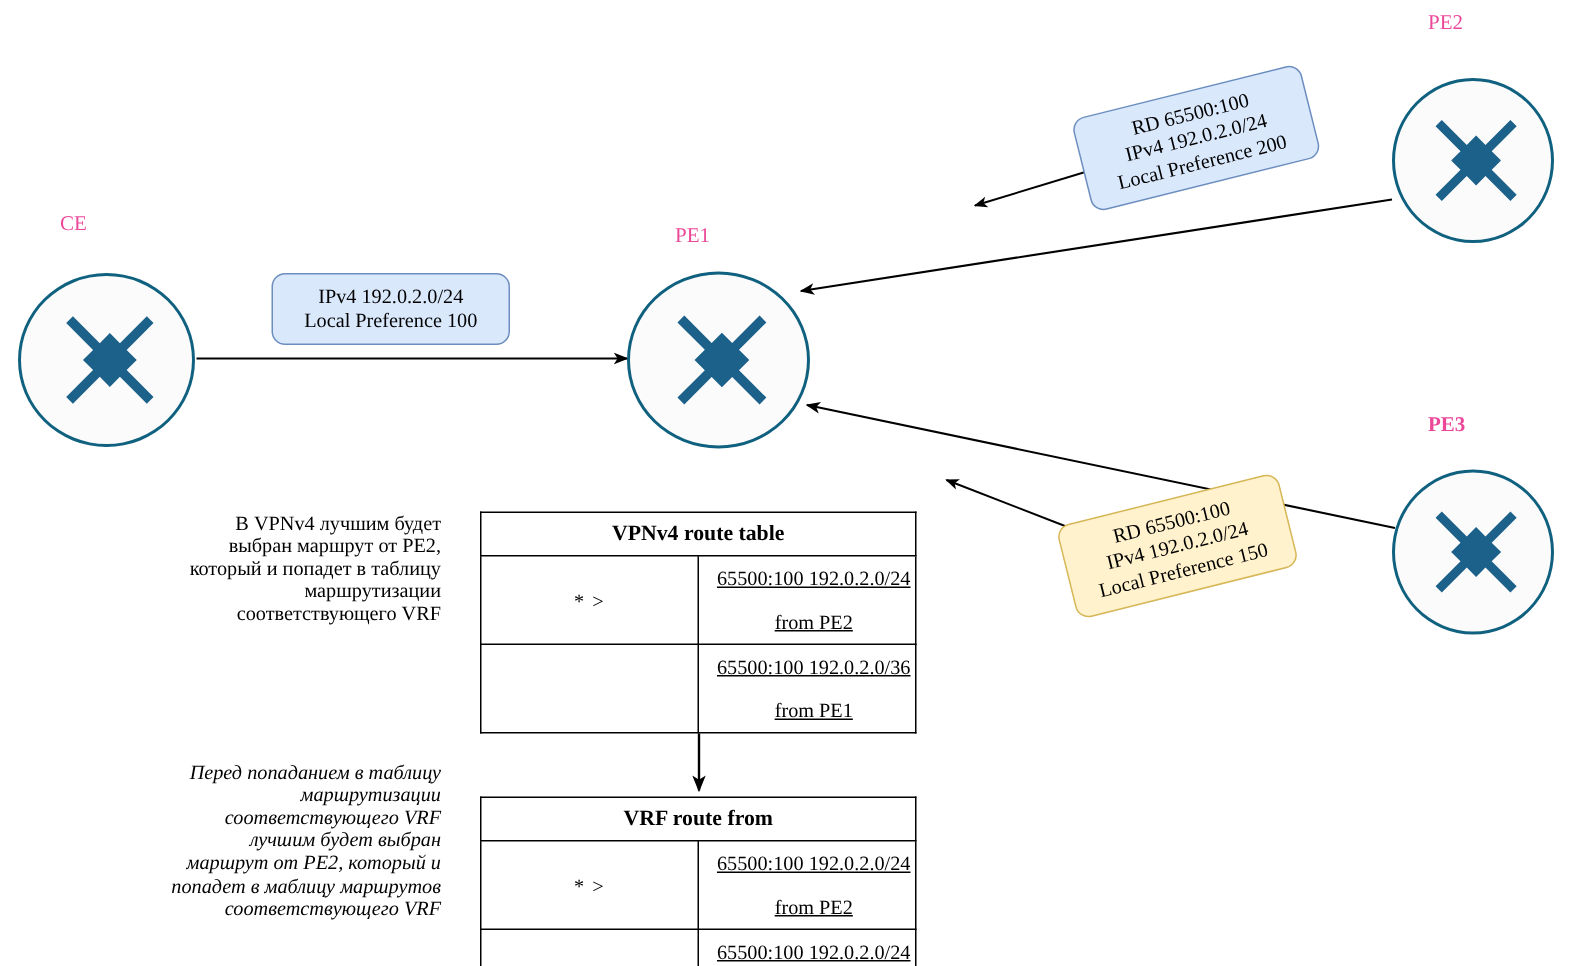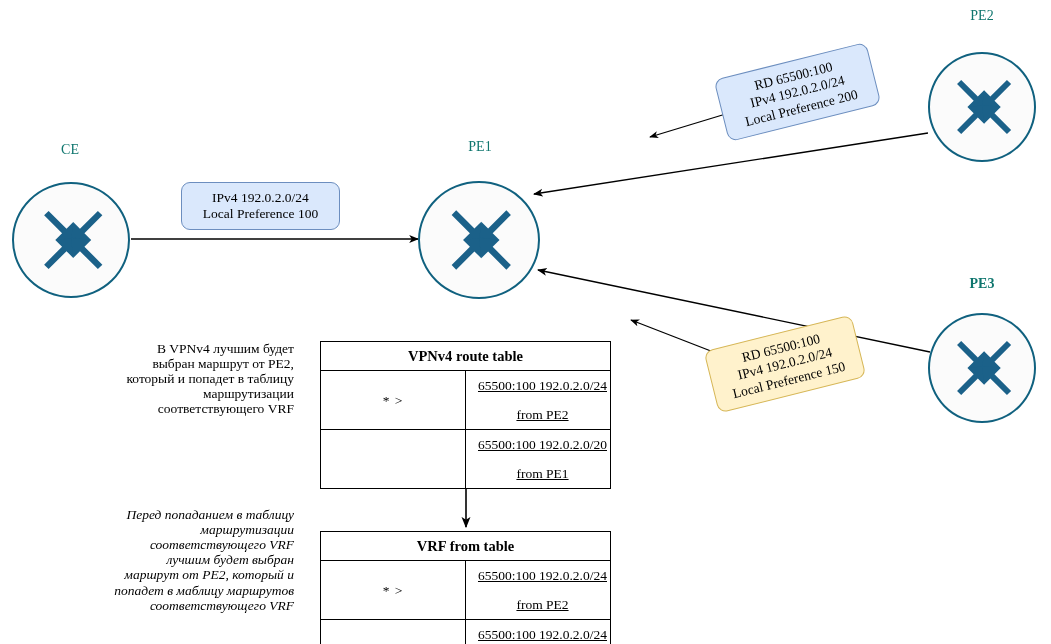--- a/index.html
+++ b/index.html
@@ -24,22 +24,22 @@
     position: absolute;
     border-radius: 50%;
     background: #fbfbfb;
     border: 2px solid #10617f;
     box-sizing: border-box;
   }
   .router svg { display: block; width: 100%; height: 100%; }
   .node-label {
     position: absolute;
     font-size: 14px;
-    color: #0f766e;
-    text-align: center;
+    color: #ec4899;
+    text-align: left;
     white-space: nowrap;
     line-height: 1;
   }
   
   .callout {
     position: absolute;
     box-sizing: border-box;
     border-radius: 9px;
     text-align: center;
     font-size: 13.5px;
@@ -139,21 +139,21 @@
     <svg viewBox="0 0 100 100">
       <g fill="#1b6189">
         <path d="M30 24 L46 40 L52 34 L54 52 L36 50 L42 44 L26 28 Z"></path>
         <path d="M74 24 L58 40 L52 34 L50 52 L68 50 L62 44 L78 28 Z" transform="translate(0,0)"></path>
         <path d="M30 76 L46 60 L52 66 L54 48 L36 50 L42 56 L26 72 Z"></path>
         <path d="M74 76 L58 60 L52 66 L50 48 L68 50 L62 56 L78 72 Z"></path>
       </g>
     </svg>
   </div>
 
-  <div class="node-label" style="left:450px; top:140px; width:60px;">PE1</div>
+  <div class="node-label" style="left:450px; top:151px; width:60px;">PE1</div>
   <div class="router" style="left:418px; top:181px; width:122px; height:118px;">
     <svg viewBox="0 0 100 100">
       <g fill="#1b6189">
         <path d="M30 24 L46 40 L52 34 L54 52 L36 50 L42 44 L26 28 Z"></path>
         <path d="M74 24 L58 40 L52 34 L50 52 L68 50 L62 44 L78 28 Z"></path>
         <path d="M30 76 L46 60 L52 66 L54 48 L36 50 L42 56 L26 72 Z"></path>
         <path d="M74 76 L58 60 L52 66 L50 48 L68 50 L62 56 L78 72 Z"></path>
       </g>
     </svg>
   </div>
@@ -213,29 +213,29 @@
     <tbody>
         <tr>
       <th class="thead-cell" colspan="2">VPNv4 route table</th>
     </tr>
     <tr>
       <td class="flag-cell">* &gt;</td>
       <td class="route-cell">65500:100 192.0.2.0/24 from  PE2</td>
     </tr>
     <tr>
       <td class="flag-cell"></td>
-      <td class="route-cell">65500:100 192.0.2.0/20 from  PE1</td>
+      <td class="route-cell">65500:100 192.0.2.0/36 from  PE1</td>
     </tr>
   </tbody>
     </table>
 
   <table class="rtable" style="left:320px; top:531px; width:291px;">
     <tbody>
         <tr>
-      <th class="thead-cell" colspan="2">VRF from  table</th>
+      <th class="thead-cell" colspan="2">VRF route  from</th>
     </tr>
     <tr>
       <td class="flag-cell">* &gt;</td>
       <td class="route-cell">65500:100 192.0.2.0/24 from  PE2</td>
     </tr>
     <tr>
       <td class="flag-cell"></td>
       <td class="route-cell">65500:100 192.0.2.0/24 from  CE1</td>
     </tr>
   </tbody>

